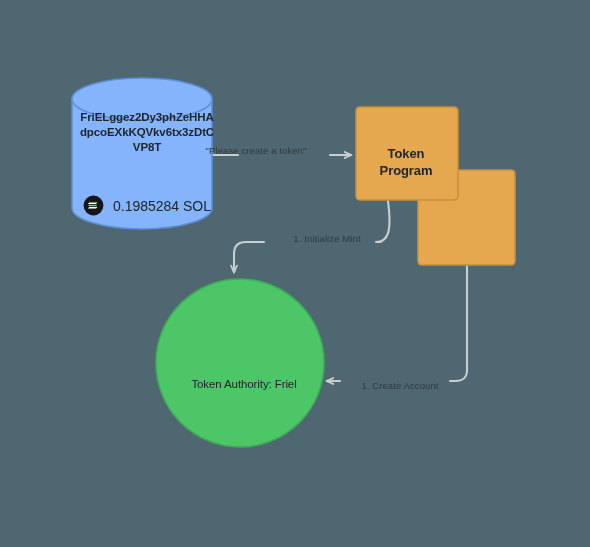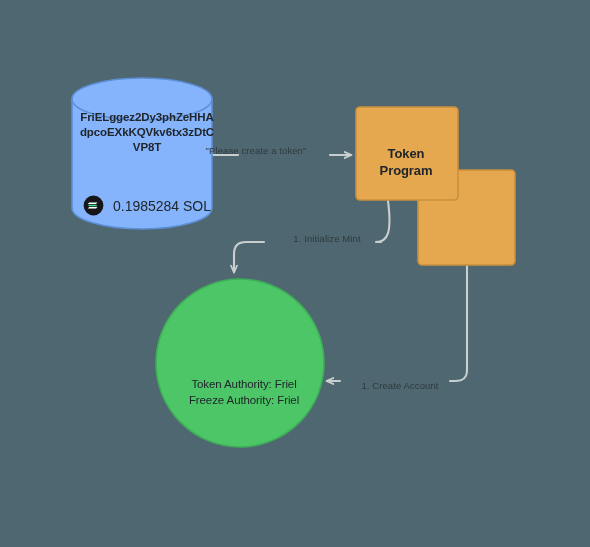--- a/index.html
+++ b/index.html
@@ -141,21 +141,20 @@
       </svg>
       <span id="wallet-balance-text">0.1985284 SOL</span>
     </div>
 
     <div class="node-text" id="token-program-label">Token Program</div>
 
 
 
     <div class="node-text" id="mint-details">
       <div>Token Authority: Friel</div>
-      <div>Freeze Authority: Friel</div>
     </div>
 
     <div class="edge-label" id="edge-label-request">"Please create a token"</div>
 
     <div class="edge-label" id="edge-label-initialize-mint">1. Initialize Mint</div>
 
     <div class="edge-label" id="edge-label-create-account">1. Create Account</div>
   </div>
 </div>
 

